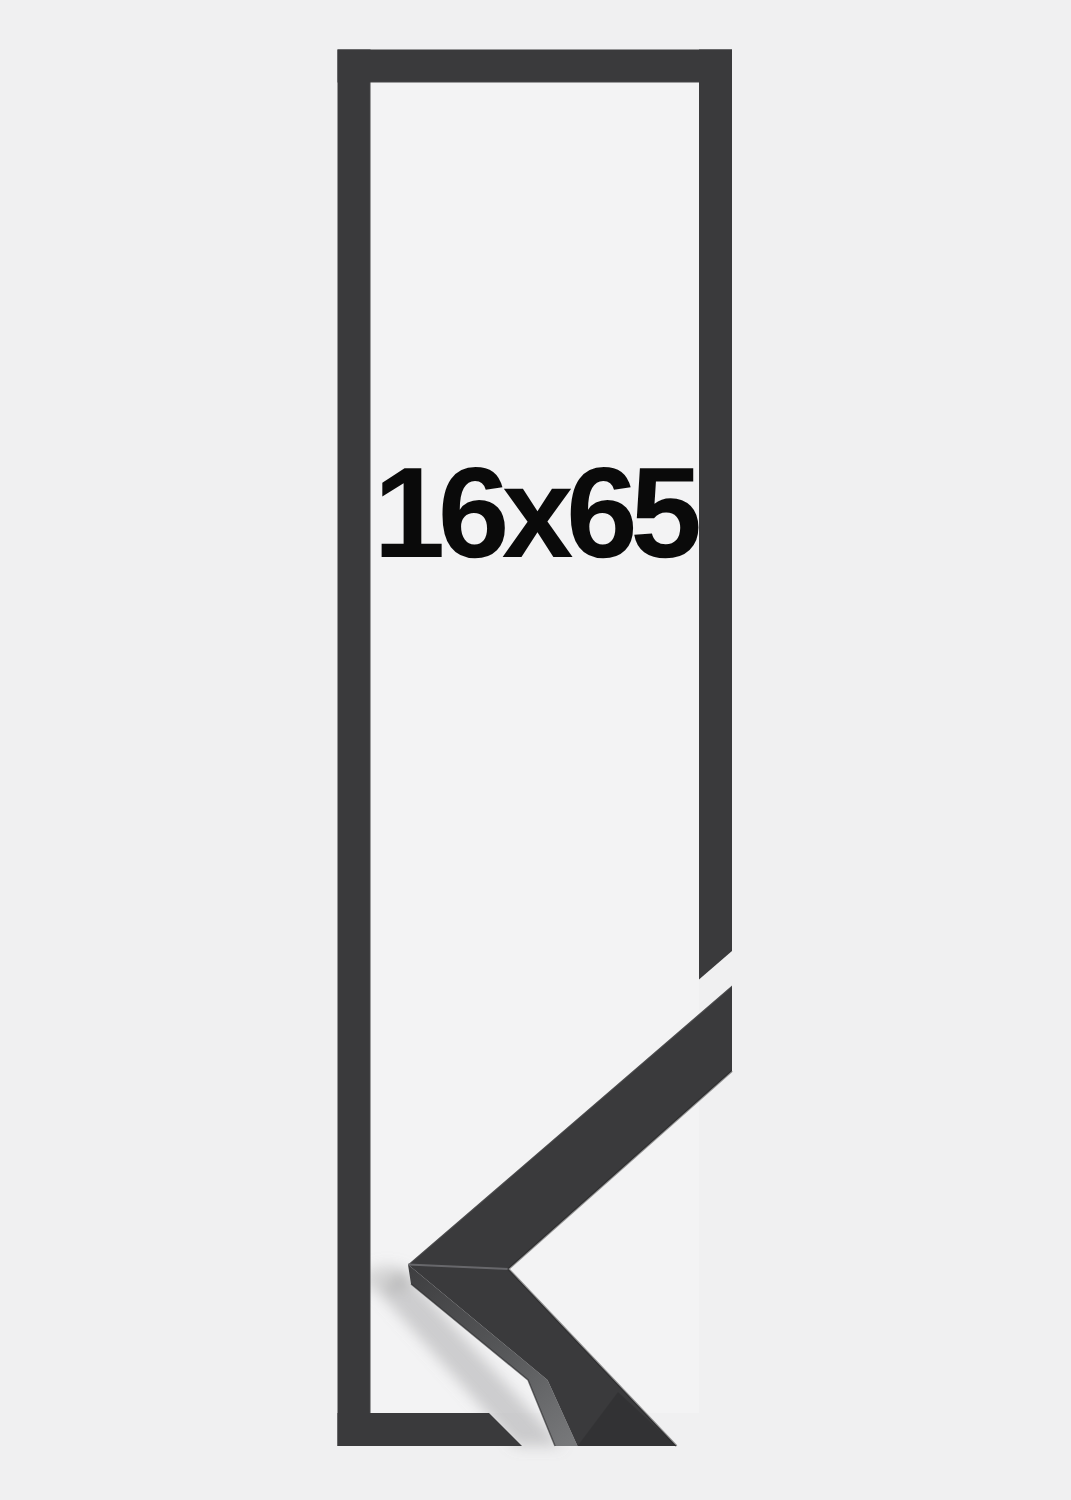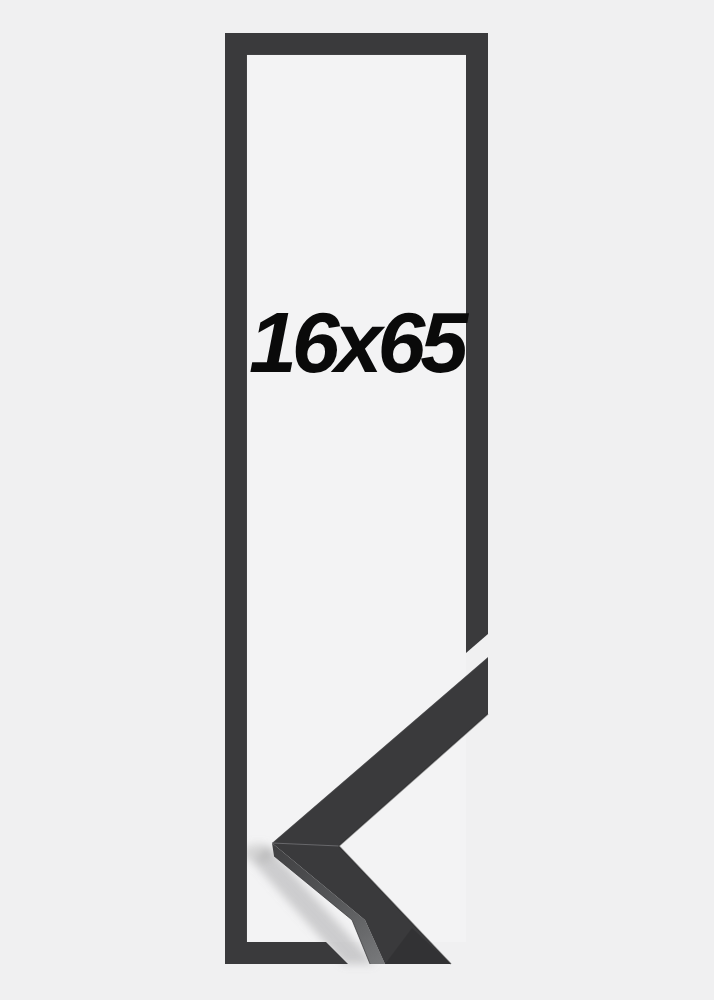--- a/index.html
+++ b/index.html
@@ -10,21 +10,21 @@
     --side-face-light:#717274;
     --text-color:#0a0a0a;
   }
   html,body{margin:0;padding:0;}
   body{
     width:714px;height:1000px;
     background:var(--bg-outer);
     overflow:hidden;
     font-family:"Liberation Sans", sans-serif;
   }
-  .stage{position:relative;width:714px;height:1000px;font-style:italic;}
+  .stage{position:relative;width:714px;height:1000px;}
   .graphic-svg{position:absolute;left:0;top:0;}
   .inner-bg{fill:var(--bg-inner);}
   .frame-part{fill:var(--frame-color);}
   .main-face{fill:var(--frame-color);}
   .hairline-light{stroke:#ffffff;stroke-opacity:0.10;stroke-width:1.5;fill:none;}
   .hairline-dark{stroke:#1e1e20;stroke-opacity:0.45;stroke-width:1.5;fill:none;}
   .miter-seam{stroke:#6d6d70;stroke-opacity:0.9;stroke-width:1.2;}
   .size-label{
     position:absolute;
     left:356px;top:299px;

